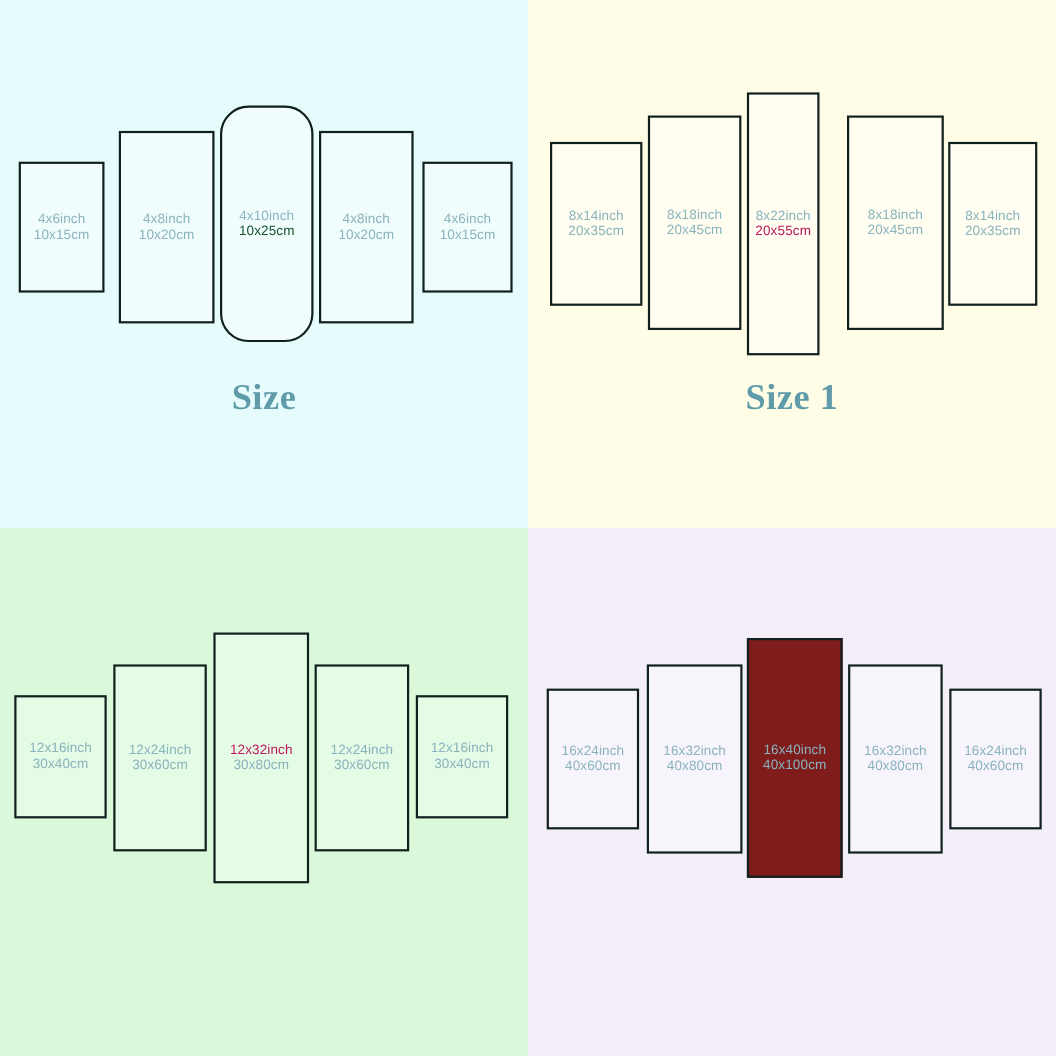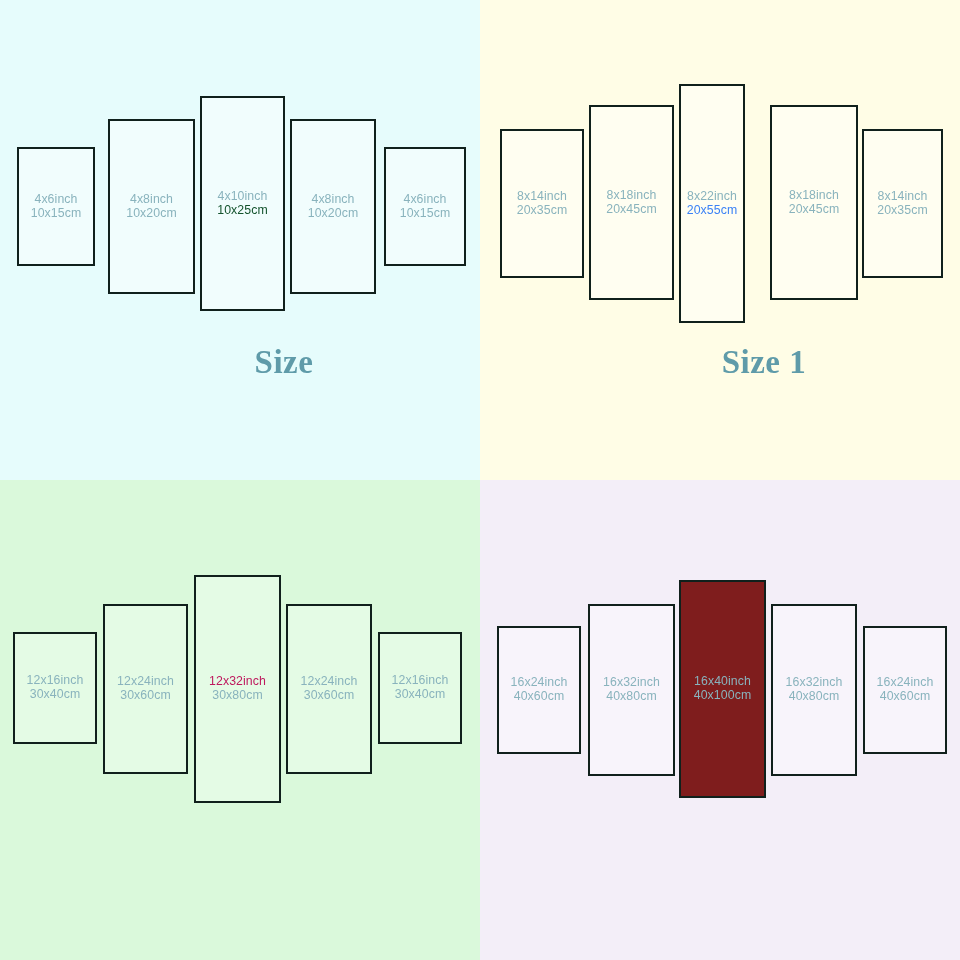--- a/index.html
+++ b/index.html
@@ -67,41 +67,41 @@
     width: 480px;
     text-align: center;
     font-family: "Liberation Serif", serif;
     font-weight: bold;
     font-size: 33px;
     color: #5f9ba9;
     letter-spacing: 0.5px;
   }
 
   
-  .q-top .quad-title { top: 344px; padding-left: 44px; }
+  .q-top .quad-title { top: 344px; }
 </style>
 </head>
 <body>
 
 <div id="board">
     <div class="quadrant q-top" style="background: rgb(230, 252, 252);">
       <div class="panel-stage">
         <div class="panel" style="left: 17px; top: 147px; width: 78px; height: 119px; background: rgb(241, 253, 253); border-color: rgb(16, 32, 28);">
           <div class="panel-labels">
             <span class="panel-line" style="color: rgb(137, 179, 189);">4x6inch</span>
             <span class="panel-line" style="color: rgb(137, 179, 189);">10x15cm</span>
           </div>
         </div>
         <div class="panel" style="left: 108px; top: 119px; width: 87px; height: 175px; background: rgb(241, 253, 253); border-color: rgb(16, 32, 28);">
           <div class="panel-labels">
             <span class="panel-line" style="color: rgb(137, 179, 189);">4x8inch</span>
             <span class="panel-line" style="color: rgb(137, 179, 189);">10x20cm</span>
           </div>
         </div>
-        <div class="panel" style="left: 200px; top: 96px; width: 85px; height: 215px; background: rgb(241, 253, 253); border-color: rgb(16, 32, 28);">
+        <div class="panel" style="left: 200px; top: 96px; width: 85px; height: 215px; background: rgb(241, 253, 253); border-color: rgb(16, 32, 28); border-radius: 26px;">
           <div class="panel-labels">
             <span class="panel-line" style="color: rgb(137, 179, 189);">4x10inch</span>
             <span class="panel-line" style="color: #14532d; text-align: right;">10x25cm</span>
           </div>
         </div>
         <div class="panel" style="left: 290px; top: 119px; width: 86px; height: 175px; background: rgb(241, 253, 253); border-color: rgb(16, 32, 28);">
           <div class="panel-labels">
             <span class="panel-line" style="color: rgb(137, 179, 189);">4x8inch</span>
             <span class="panel-line" style="color: rgb(137, 179, 189);">10x20cm</span>
           </div>
@@ -125,21 +125,21 @@
         </div>
         <div class="panel" style="left: 109px; top: 105px; width: 85px; height: 195px; background: rgb(255, 254, 241); border-color: rgb(16, 32, 28);">
           <div class="panel-labels">
             <span class="panel-line" style="color: rgb(137, 179, 189);">8x18inch</span>
             <span class="panel-line" style="color: rgb(137, 179, 189);">20x45cm</span>
           </div>
         </div>
         <div class="panel" style="left: 199px; top: 84px; width: 66px; height: 239px; background: rgb(255, 254, 241); border-color: rgb(16, 32, 28);">
           <div class="panel-labels">
             <span class="panel-line" style="color: rgb(137, 179, 189);">8x22inch</span>
-            <span class="panel-line" style="color: #3b82f6;">20x55cm</span>
+            <span class="panel-line" style="color: #be185d;">20x55cm</span>
           </div>
         </div>
         <div class="panel" style="left: 290px; top: 105px; width: 88px; height: 195px; background: rgb(255, 254, 241); border-color: rgb(16, 32, 28);">
           <div class="panel-labels">
             <span class="panel-line" style="color: rgb(137, 179, 189);">8x18inch</span>
             <span class="panel-line" style="color: rgb(137, 179, 189);">20x45cm</span>
           </div>
         </div>
         <div class="panel" style="left: 382px; top: 129px; width: 81px; height: 149px; background: rgb(255, 254, 241); border-color: rgb(16, 32, 28);">
           <div class="panel-labels">

